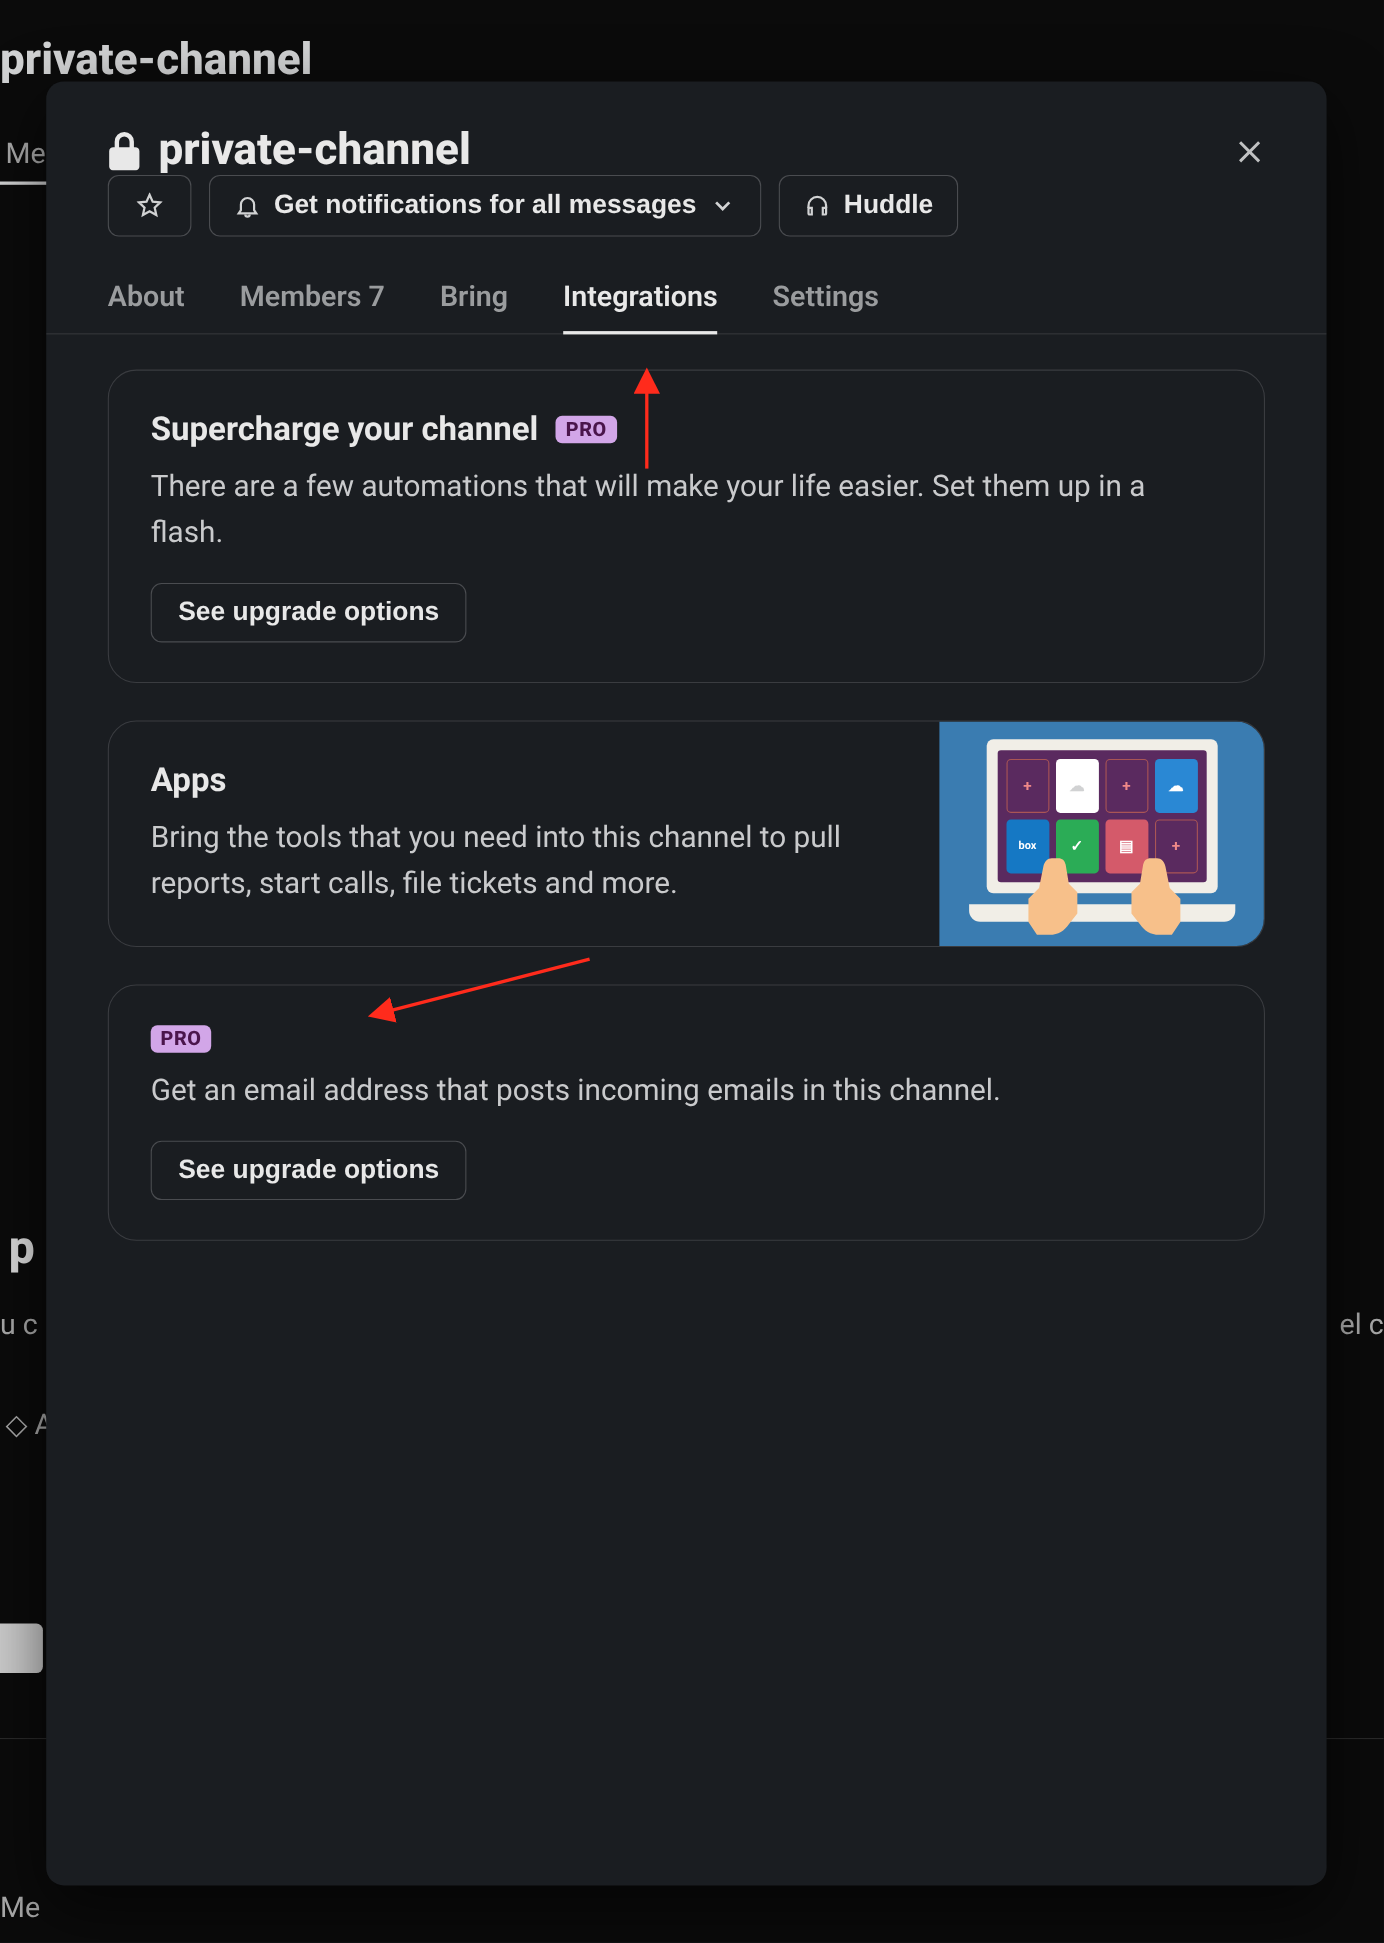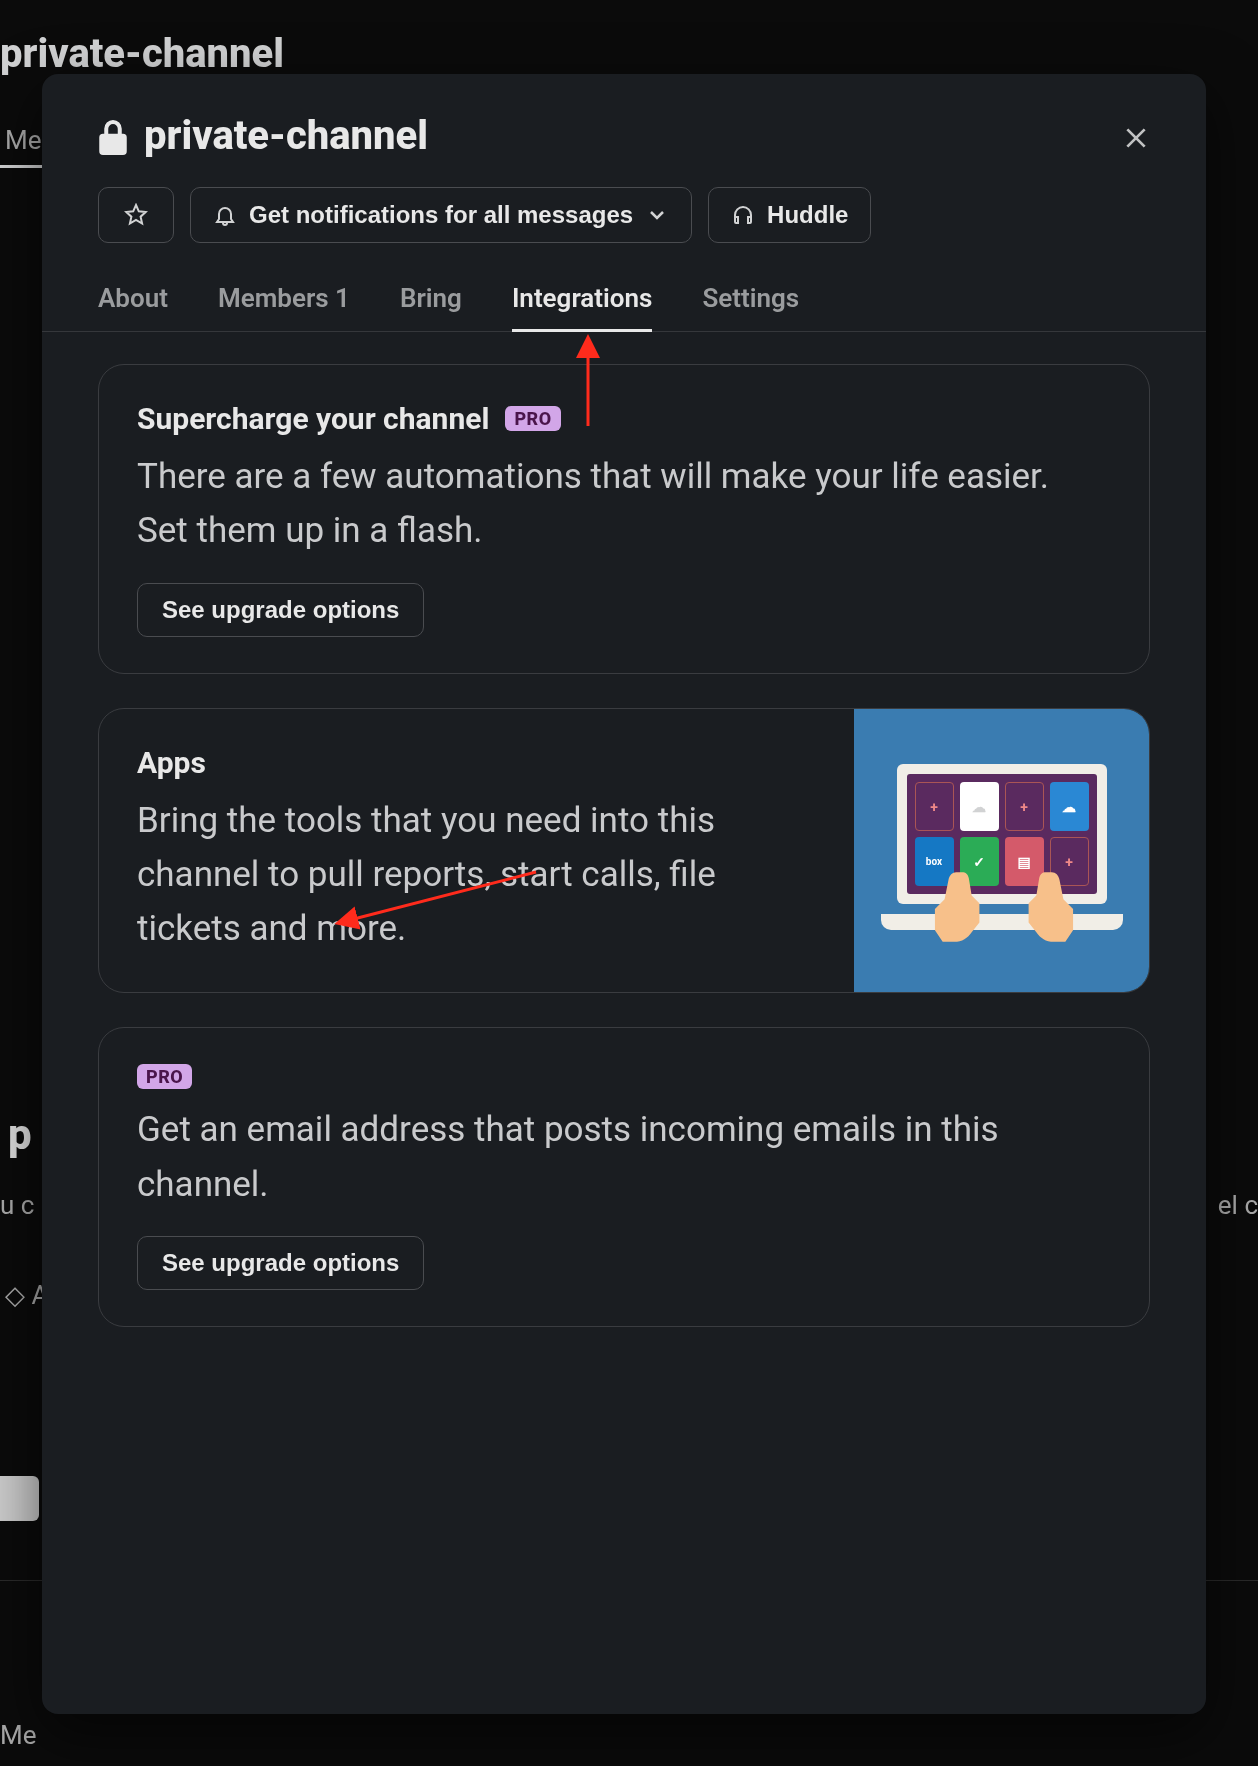--- a/index.html
+++ b/index.html
@@ -81,21 +81,20 @@
       width: 48px; height: 48px;
       display: flex; align-items: center; justify-content: center;
       color: #c0c1c2;
       cursor: pointer;
       border-radius: 8px;
     }
     .close-btn svg { width: 26px; height: 26px; }
     .actions-row {
       display: flex;
       gap: 16px;
-      margin-top: 28px;
     }
     .pill {
       border: 1px solid #4a4c50;
       background: transparent;
       color: #e8e8e8;
       border-radius: 10px;
       display: flex;
       align-items: center;
       gap: 12px;
       padding: 0 22px;
@@ -157,21 +156,21 @@
       background: #d2a6e8;
       color: #4a154b;
       font-size: 18px;
       font-weight: 800;
       padding: 2px 9px;
       border-radius: 6px;
       letter-spacing: .5px;
     }
     .card p {
       margin-top: 14px;
-      font-size: 35px;
+      font-size: 27px;
       color: #c9cacc;
       line-height: 1.55;
       max-width: 660px;
     }
     .card.wide p { max-width: 920px; }
     .action-btn {
       margin-top: 24px;
       border: 1px solid #4a4c50;
       background: transparent;
       color: #e8e8e8;
@@ -290,21 +289,21 @@
             <path d="M4 14v-2a8 8 0 0116 0v2"></path>
             <path d="M4 14h3v6H5a1 1 0 01-1-1v-5zM20 14h-3v6h2a1 1 0 001-1v-5z"></path>
           </svg>
         <span>Huddle</span>
       </button>
     </div>
   </div>
 
   <div class="tabs">
     <div class="tab">About</div>
-    <div class="tab">Members 1</div>
+    <div class="tab">Members 7</div>
     <div class="tab">Bring</div>
     <div class="tab active">Integrations</div>
     <div class="tab">Settings</div>
   </div>
 
   <div class="modal-body">
 
     <div class="card wide">
       <h3>
         <span>Supercharge your channel</span>

